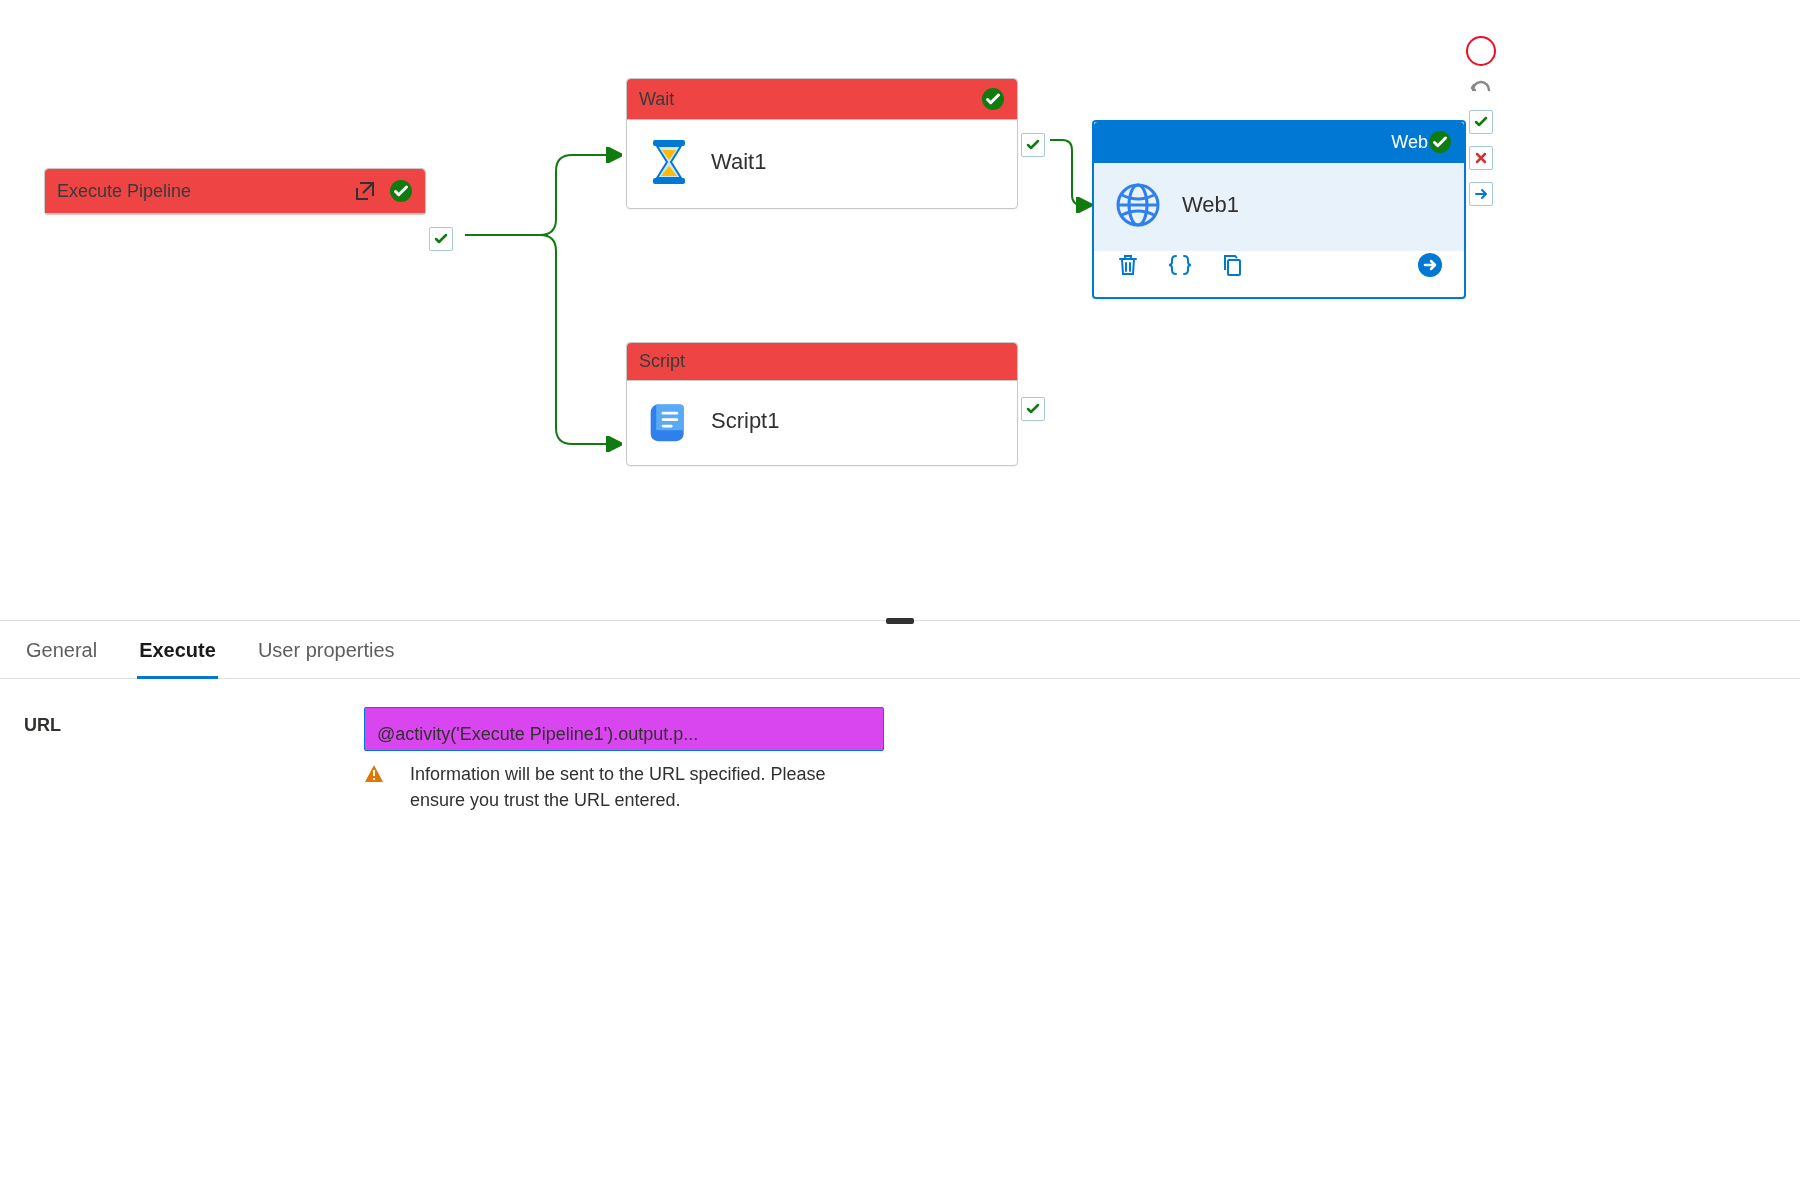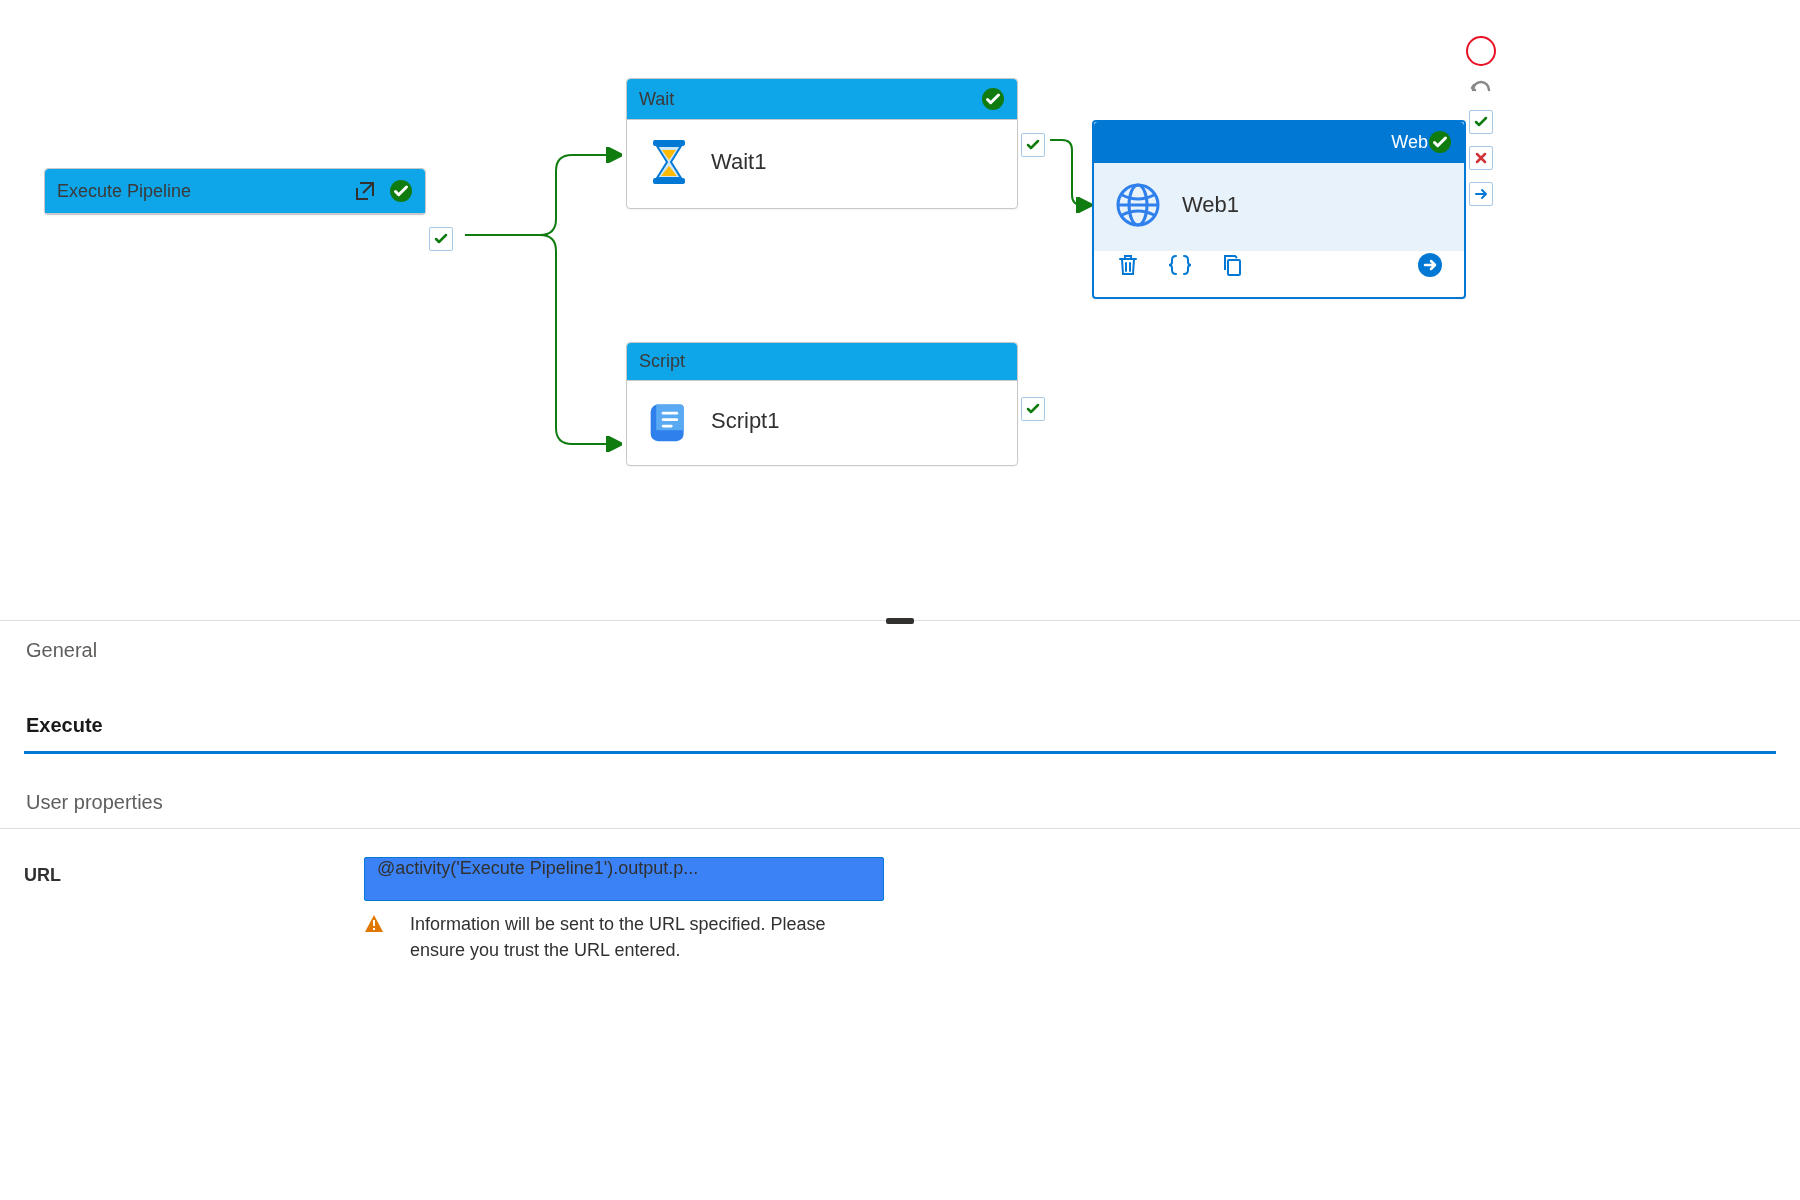--- a/index.html
+++ b/index.html
@@ -1,45 +1,45 @@
 <!DOCTYPE html>
 <html><head>
 <meta charset="utf-8">
 <style>
   html,body{margin:0;padding:0;font-family:"Segoe UI",Arial,sans-serif;background:#fff;color:#323130;}
   .canvas{position:relative;width:1800px;height:620px;}
   .node{position:absolute;border:1px solid #C8C8C8;border-radius:4px;background:#fff;box-shadow:0 1px 2px rgba(0,0,0,.05);}
   .node.selected{border:2px solid #0078D4;}
-  .node-head{display:flex;align-items:center;justify-content:space-between;background:#0ea5e9;border-bottom:1px solid #C8C8C8;border-radius:4px 4px 0 0;padding:8px 12px;font-size:18px;color:#3b3a39;}
+  .node-head{display:flex;align-items:center;justify-content:space-between;background:#ef4444;border-bottom:1px solid #C8C8C8;border-radius:4px 4px 0 0;padding:8px 12px;font-size:18px;color:#3b3a39;}
   .node.selected .node-head{background:#0078D4;color:#fff;border-bottom-color:#0078D4;justify-content:flex-end;}
   .node-head-left{display:flex;align-items:center;gap:10px;}
   .open-ext{display:inline-flex;}
   .node-body{display:flex;align-items:center;gap:20px;padding:18px 20px 22px;}
   .node.selected .node-body{background:#E8F2FB;}
   .node-title{font-size:22px;color:#323130;}
   .node-foot{display:flex;align-items:center;justify-content:space-between;padding:0 20px 18px;}
   .node-foot .left{display:flex;gap:24px;}
   .icon-btn{display:inline-flex;align-items:center;justify-content:center;width:28px;height:28px;cursor:pointer;}
   .port{position:absolute;width:22px;height:22px;background:#fff;border:1px solid #A6C8E4;border-radius:2px;display:flex;align-items:center;justify-content:center;}
   .floaters{position:absolute;display:flex;flex-direction:column;gap:12px;align-items:center;}
   .floaters .redcircle{width:26px;height:26px;border:2px solid #E81123;border-radius:50%;}
   .badge-ok{width:24px;height:24px;}
   svg{display:block;}
   
   .wire{position:absolute;stroke:#107C10;stroke-width:2;fill:none;}
   
   .divider{position:relative;border-top:1px solid #E1DFDD;margin:0 0 0 0;}
   .divider .grip{position:absolute;left:50%;top:-3px;transform:translateX(-50%);width:28px;height:6px;background:#323130;border-radius:2px;}
-  .tabs{display:flex;gap:38px;padding:18px 24px 0;font-size:20px;color:#605E5C;border-bottom:1px solid #E1DFDD;flex-direction:column;}
+  .tabs{display:flex;gap:38px;padding:18px 24px 0;font-size:20px;color:#605E5C;border-bottom:1px solid #E1DFDD;}
   .tab{padding:0 2px 14px;cursor:pointer;}
   .tab.active{color:#1b1a19;font-weight:600;border-bottom:3px solid #0078D4;margin-bottom:-1px;}
   .form{padding:28px 24px 40px;display:flex;gap:40px;align-items:flex-start;}
   .form-label{font-weight:600;font-size:18px;min-width:300px;padding-top:8px;}
   .form-field{display:flex;flex-direction:column;gap:10px;max-width:520px;}
-  .expr-input{width:520px;height:44px;border:1px solid #0078D4;border-radius:2px;background:#3b82f6;font-size:18px;color:#323130;padding:0 12px;box-sizing:border-box;overflow:hidden;text-overflow:ellipsis;white-space:nowrap;}
+  .expr-input{width:520px;height:44px;border:1px solid #0078D4;border-radius:2px;background:#d946ef;font-size:18px;color:#323130;padding:16px 12px;box-sizing:border-box;overflow:hidden;text-overflow:ellipsis;white-space:nowrap;}
   .warn{display:flex;gap:26px;align-items:flex-start;font-size:18px;color:#323130;line-height:1.45;}
   .warn svg{flex:0 0 auto;margin-top:3px;}
 </style>
 </head>
 <body>
 
 <div class="canvas">
 
   <svg class="wire" style="left:0;top:0;width:1800px;height:620px;pointer-events:none">
     <defs>

